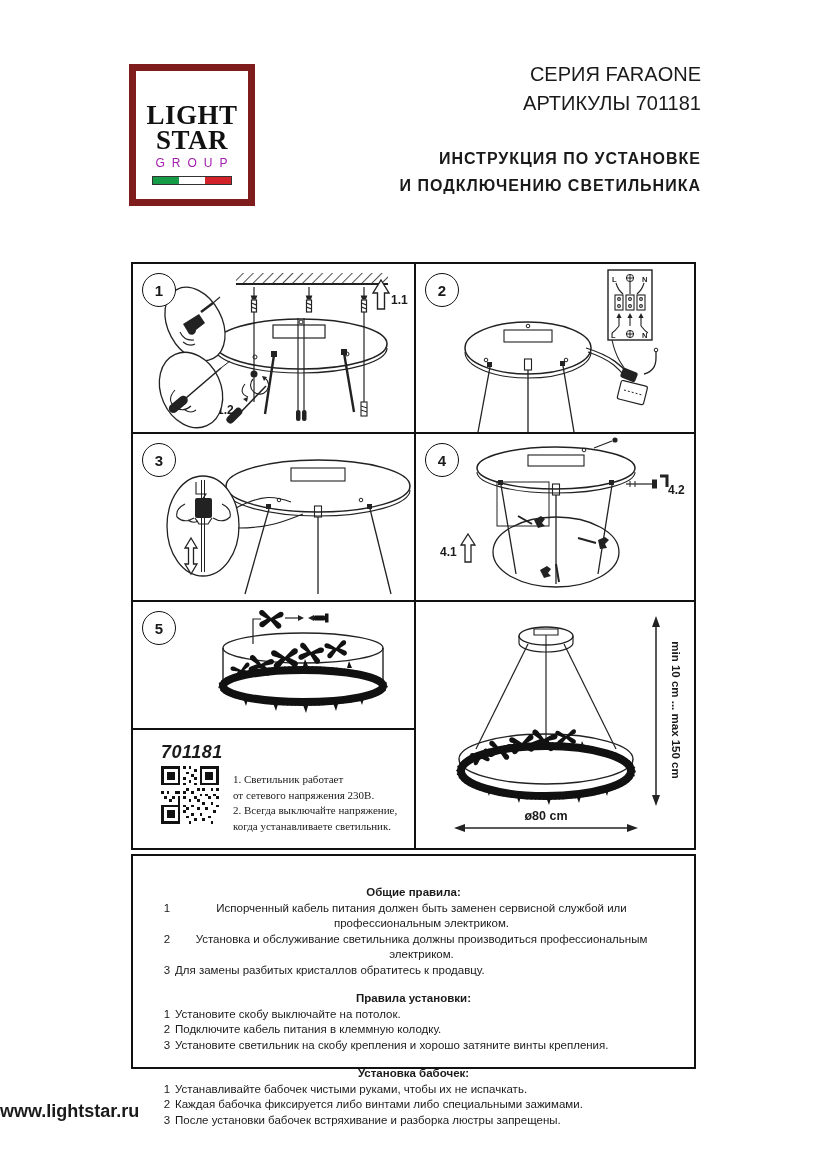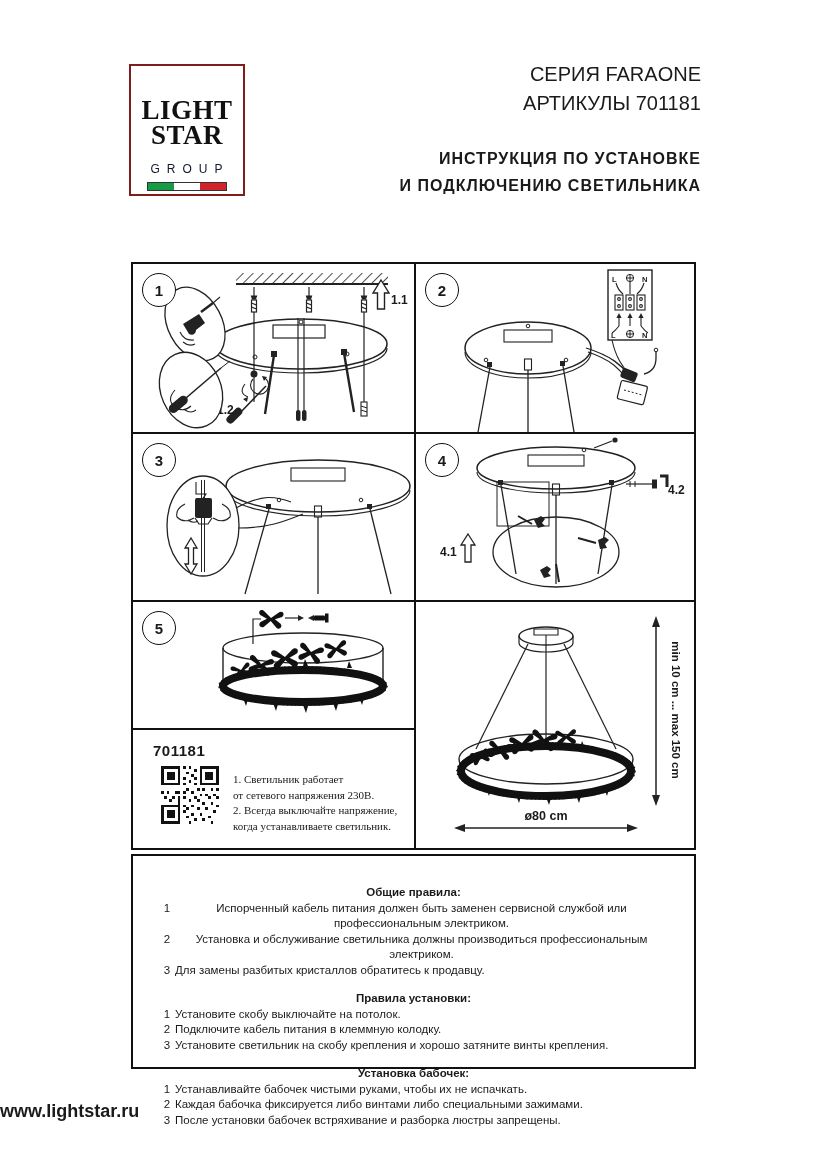--- a/index.html
+++ b/index.html
@@ -6,29 +6,29 @@
   body{
     width:826px;height:1169px;position:relative;background:#ffffff;
     font-family:"Liberation Sans",sans-serif;color:#1a1a1a;
     -webkit-font-smoothing:antialiased;
   }
   .abs{position:absolute;}
 
   
   #logo-box{
     left:129px;top:64px;width:112px;height:128px;
-    border:2px solid #7f1d1d;text-align:center;
+    border:7px solid #7f1d1d;text-align:center;
   }
   #logo-line1,#logo-line2{
     font-family:"Liberation Serif",serif;font-weight:700;
     font-size:27px;line-height:25px;letter-spacing:.5px;color:#111;
   }
   #logo-line1{margin-top:32px;}
   #logo-line3{
-    font-size:12px;letter-spacing:7px;color:#0f172a;margin-top:14px;margin-left:6px;
+    font-size:12px;letter-spacing:7px;color:#a21caf;margin-top:3px;margin-left:6px;
   }
   .flag{width:78px;height:7px;margin:6px auto 0;border:1px solid #333;display:flex;}
   .flag span{flex:1;}
 
   
   #header-titles{right:125px;top:60px;text-align:right;}
   .hdr-top{font-size:20px;font-weight:400;line-height:29px;}
   .hdr-main{font-size:16px;font-weight:700;line-height:27px;letter-spacing:1px;}
   .hdr-gap{height:27px;}
 
@@ -47,21 +47,21 @@
     position:absolute;left:9px;top:9px;width:32px;height:32px;border-radius:50%;
     border:1.6px solid #111;display:flex;align-items:center;justify-content:center;
     font-size:15px;font-weight:600;background:#fff;z-index:2;
   }
   .cell svg{position:absolute;left:0;top:0;}
   svg text{font-family:"Liberation Sans",sans-serif;fill:#1a1a1a;}
   .lbl{font-size:12px;font-weight:700;}
   .tiny{font-size:7.5px;font-weight:700;}
 
   
-  #qr-article{position:absolute;left:20px;top:12px;font-size:15px;font-weight:700;letter-spacing:.5px;}
+  #qr-article{position:absolute;left:28px;top:12px;font-size:18px;font-weight:700;letter-spacing:.5px;font-style:italic;}
   #qr-svg{position:absolute;left:28px;top:36px;}
   #qr-notes{position:absolute;left:100px;top:42px;font-size:11px;line-height:15.5px;font-family:Liberation Serif, serif;}
 
   
   #specs{
     left:131px;top:854px;width:565px;height:215px;border:2px solid #111;
     box-sizing:border-box;padding:16px 26px 0 26px;font-size:11.5px;line-height:15.5px;
   }
   .spec-head{font-weight:700;}
   .spec-section{margin-top:13px;text-align:center;}

